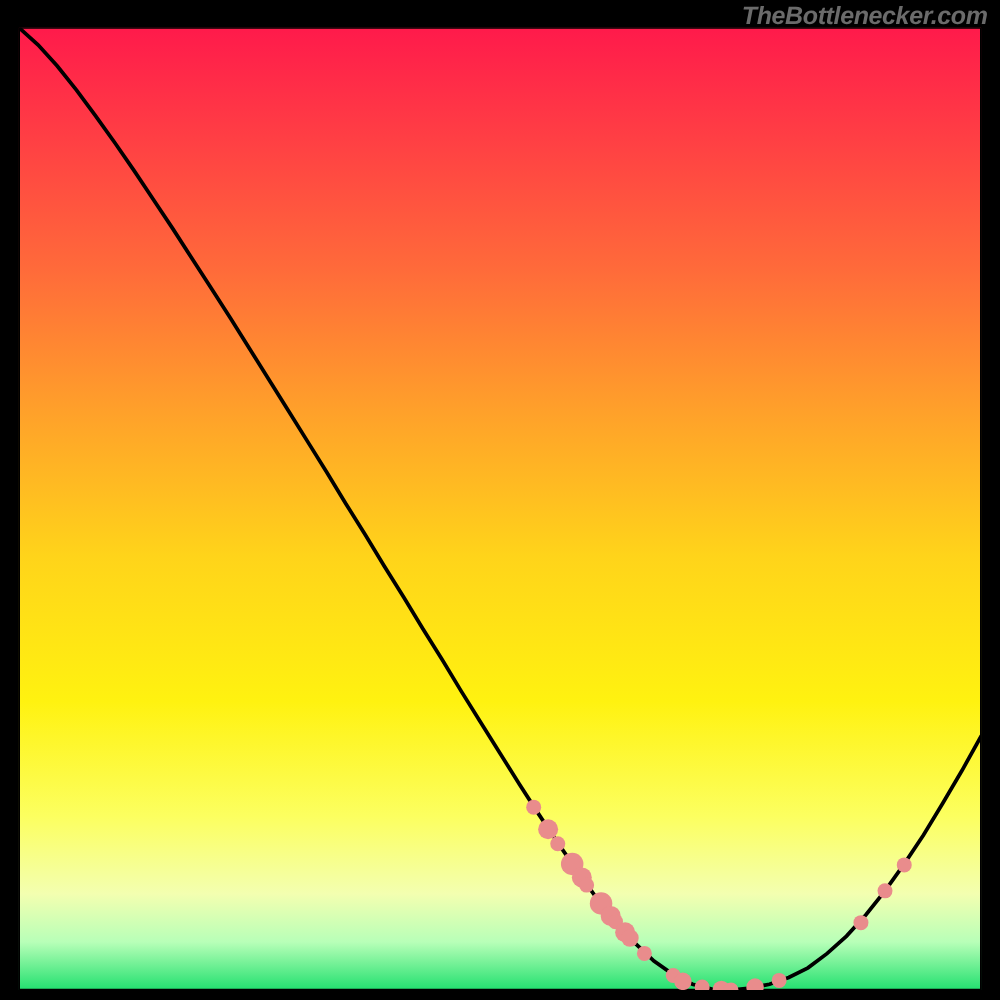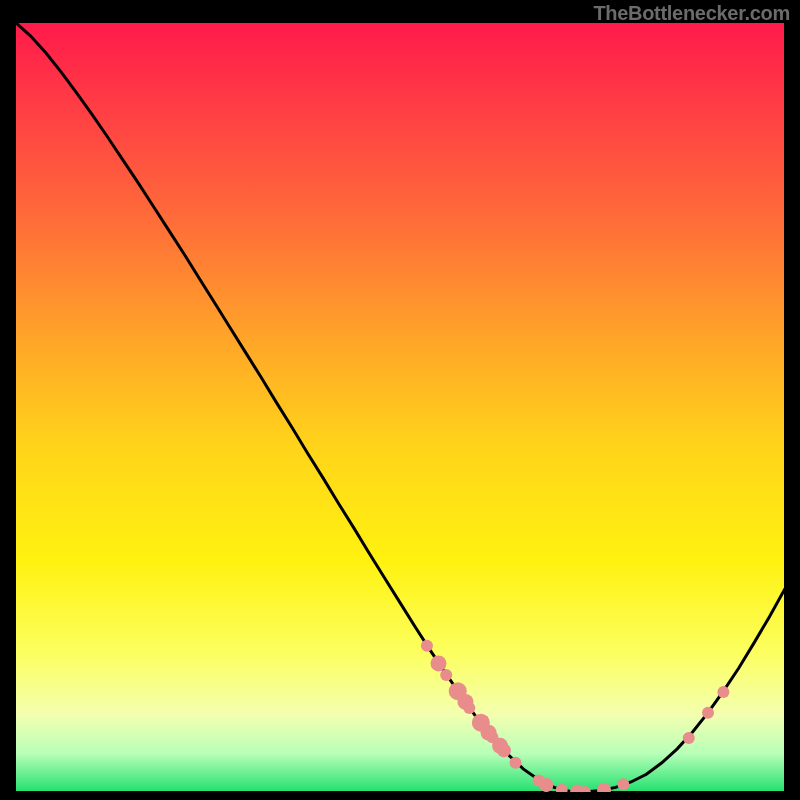--- a/index.html
+++ b/index.html
@@ -8,20 +8,21 @@
     width: 800px;
     height: 800px;
     background: #000000;
     font-family: Arial, Helvetica, sans-serif;
     overflow: hidden;
   }
   .wrapper {
     position: relative;
     width: 800px;
     height: 800px;
+    font-style: italic;
   }
   .attribution {
     position: absolute;
     top: 2px;
     right: 10px;
     color: #6b6b6b;
     font-size: 20px;
     font-weight: bold;
     letter-spacing: -0.3px;
     z-index: 50;

